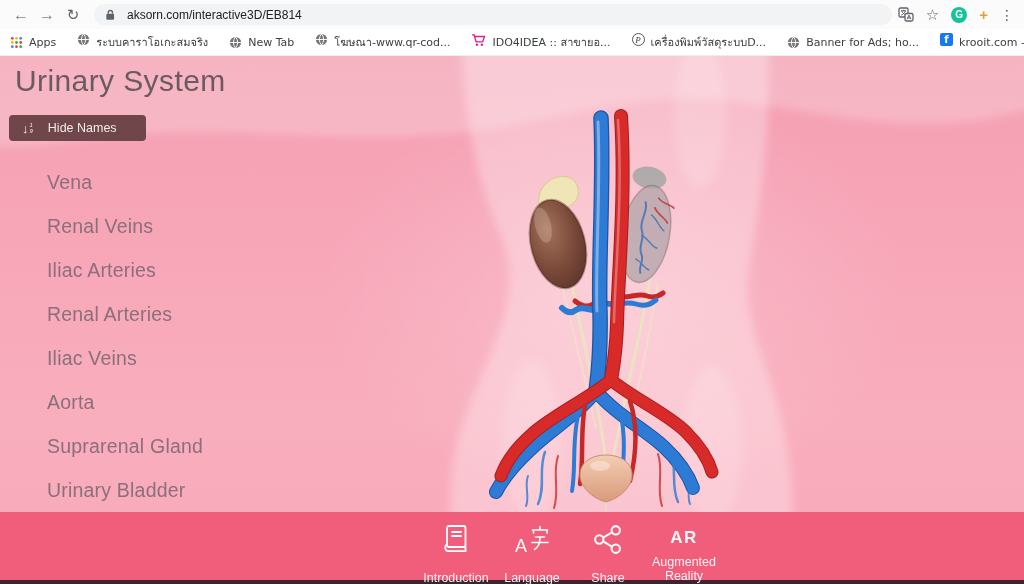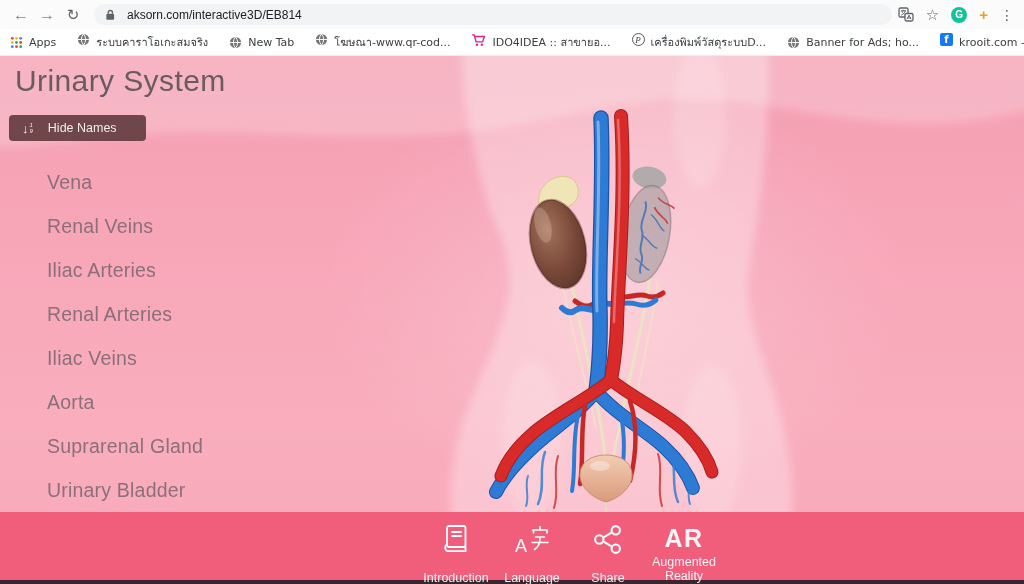--- a/index.html
+++ b/index.html
@@ -50,21 +50,21 @@
     color:#8c6f7a;cursor:pointer;letter-spacing:.2px;}
 
   
   .bbar{position:relative;width:1024px;height:72px;background:#f15e7b;border-bottom:4px solid #3c2430;z-index:5;}
   .bgroup{position:absolute;left:570px;transform:translateX(-50%);top:0;display:flex;align-items:flex-start;}
   .bitem{width:76px;display:flex;flex-direction:column;align-items:center;color:rgba(255,255,255,.93);
     cursor:pointer;}
   .bicon{height:34px;margin-top:9px;display:flex;align-items:flex-end;justify-content:center;}
   .blabel{font-size:12.5px;margin-top:16px;white-space:nowrap;}
   .bitem.ar .bicon{margin-top:7px;}
-  .artext{font-size:25px;font-weight:600;letter-spacing:1.5px;line-height:30px;}
+  .artext{font-size:17px;font-weight:600;letter-spacing:1.5px;line-height:30px;}
   .bitem.ar .blabel{white-space:normal;width:78px;text-align:center;line-height:1.1;margin-top:3px;}
 </style>
 </head>
 <body>
 
 <div class="chrome">
   <div class="nav">
     <span class="nav-ic">←</span>
     <span class="nav-ic">→</span>
     <span class="nav-ic refresh">↻</span>

